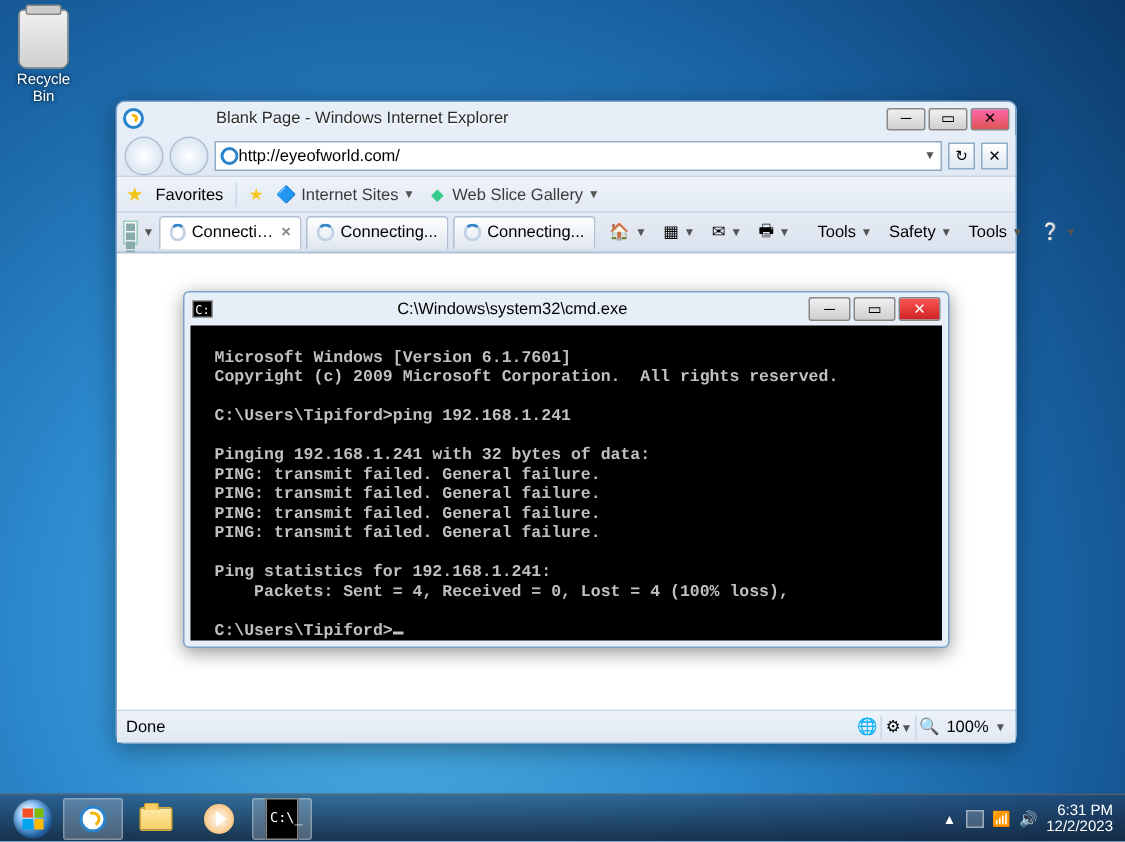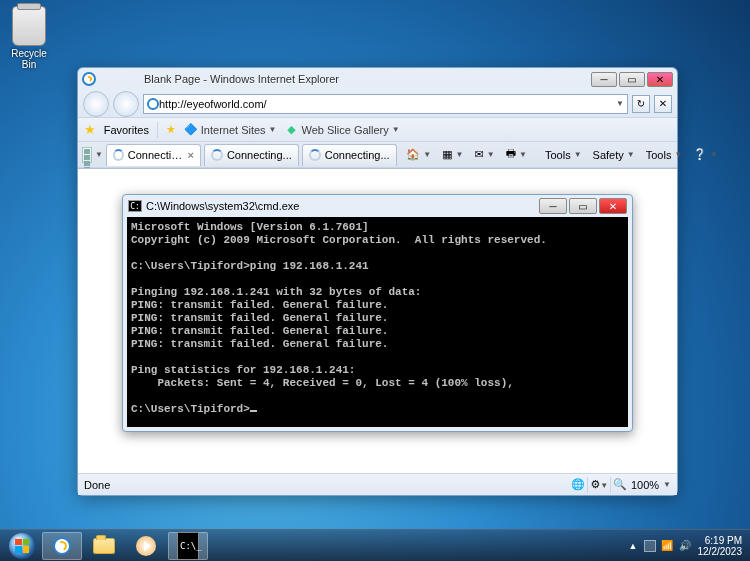--- a/index.html
+++ b/index.html
@@ -80,24 +80,24 @@
   
   .content{flex:1;background:#fff;position:relative;border-top:1px solid #b0bfd4;}
   
   .statusbar{height:22px;background:linear-gradient(#eef3fa,#dfe8f3);display:flex;align-items:center;padding:0 6px;gap:2px;border-top:1px solid #c9d5e4;font-size:11px;}
   .status-sep{width:1px;height:16px;background:#c9d5e4;}
   .zoomseg{margin-left:auto;display:flex;align-items:center;gap:4px;}
   
   .cmd-window{position:absolute;top:194px;left:122px;width:511px;height:238px;background:#e6eef7;border:1px solid #7da2c8;border-radius:4px;box-shadow:0 3px 12px rgba(0,0,0,.4);display:flex;flex-direction:column;}
   .cmd-title{height:22px;display:flex;align-items:center;padding:0 5px;font-size:11px;}
   .cmd-title .ic{width:14px;height:12px;background:#000;border:1px solid #999;margin-right:4px;display:flex;align-items:center;justify-content:center;color:#fff;font-size:8px;font-family:monospace;}
-  .cmd-title .t{flex:1;}
+  .cmd-title .t{flex:1;text-align:center;}
   .cmd-win-btn{width:28px;height:16px;margin-left:2px;border:1px solid #888;border-radius:2px;display:flex;align-items:center;justify-content:center;font-size:10px;background:linear-gradient(#f0f0f0,#d0d0d0);}
   .cmd-win-btn.close{background:linear-gradient(#f55,#c22);color:#fff;}
-  .cmd-body{flex:1;margin:0 4px 4px;background:#000;color:#c0c0c0;font-family:"Consolas","Courier New",monospace;font-size:11px;line-height:13px;padding:4px;white-space:pre;overflow:hidden;font-weight:bold;}
+  .cmd-body{flex:1;margin:0 4px 4px;background:#000;color:#c0c0c0;font-family:"Consolas","Courier New",monospace;font-size:11px;line-height:13px;padding:16px;white-space:pre;overflow:hidden;font-weight:bold;}
   .cursor{display:inline-block;width:7px;height:2px;background:#c0c0c0;vertical-align:baseline;}
   
   .taskbar{position:absolute;bottom:0;left:0;right:0;height:32px;background:linear-gradient(rgba(40,60,90,.5),rgba(20,35,55,.85));display:flex;align-items:center;padding:0 4px;border-top:1px solid rgba(255,255,255,.25);}
   .startbtn{width:36px;height:28px;display:flex;align-items:center;justify-content:center;}
   .orb{width:26px;height:26px;border-radius:50%;background:radial-gradient(circle at 35% 30%,#fff 0%,#88c5ff 30%,#2266aa 70%);position:relative;box-shadow:inset 0 0 4px rgba(0,0,0,.4);}
   .orb .flag{position:absolute;inset:6px;display:grid;grid-template:1fr 1fr/1fr 1fr;gap:1px;}
   .orb .flag div:nth-child(1){background:#f25022;}
   .orb .flag div:nth-child(2){background:#7fba00;}
   .orb .flag div:nth-child(3){background:#00a4ef;}
   .orb .flag div:nth-child(4){background:#ffb900;}
@@ -263,17 +263,17 @@
     </div>
   <div class="tbitem active">
       <div class="cmd-ico">C:\_</div>
     </div>
   <div class="tray">
     <span class="chev-up">▲</span>
     <span class="flag-ico"></span>
     <span class="net-ico">📶</span>
     <span class="vol-ico">🔊</span>
     <div class="clock">
-      <div>6:19 PM</div>
+      <div>6:31 PM</div>
       <div>12/2/2023</div>
     </div>
   </div>
 </div>
 
 </body></html>

